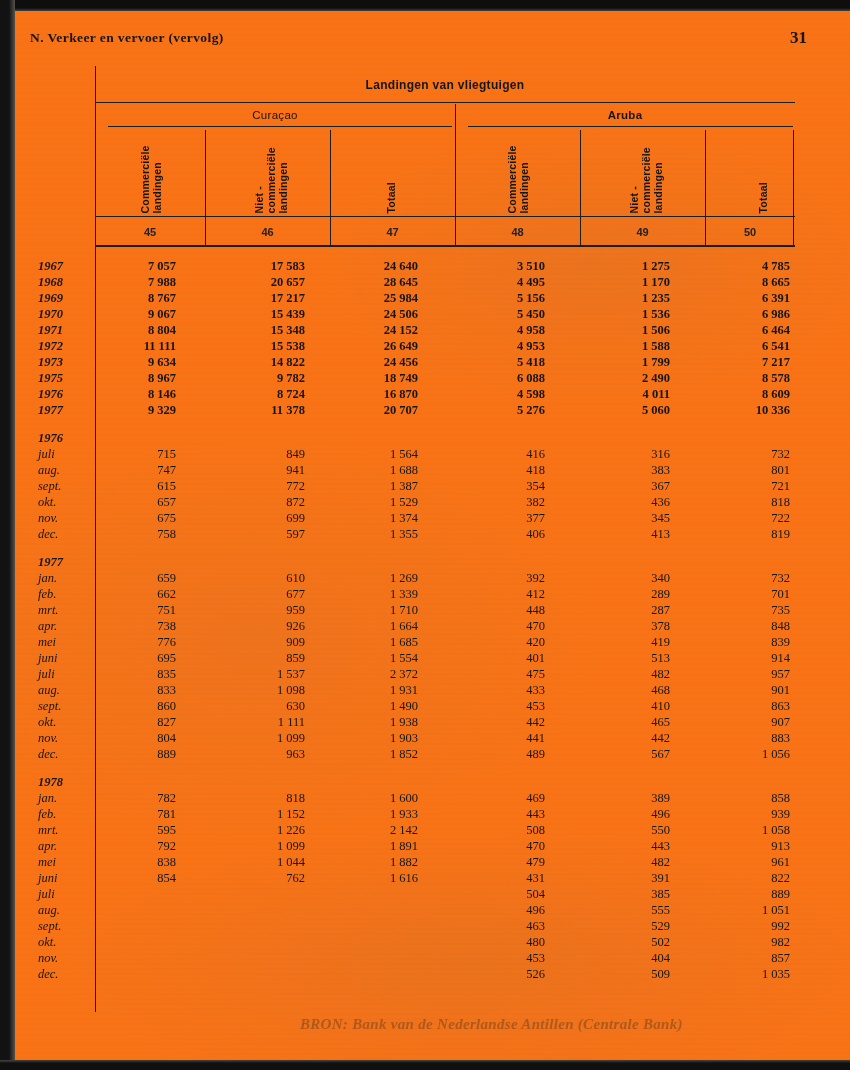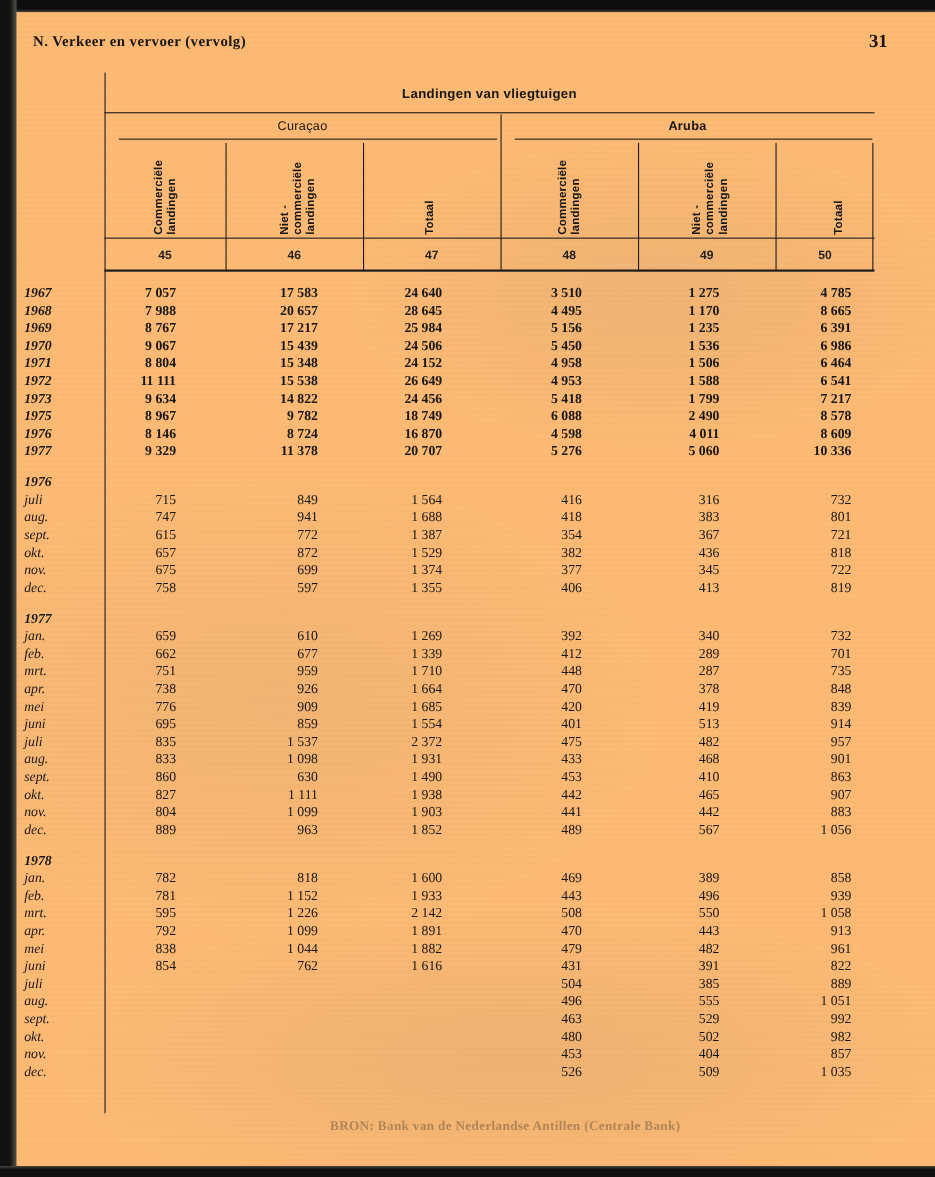--- a/index.html
+++ b/index.html
@@ -1,18 +1,18 @@
 <!DOCTYPE html>
 <html><head>
 <meta charset="utf-8">
 <style>
   html,body{margin:0;padding:0;background:#222;}
   .page{
     position:relative;width:850px;height:1070px;overflow:hidden;
-    background:#fdba74;
+    background:#f97316;
     font-family:"Liberation Serif", serif;
     color:#161616;
   }
   
   .page::before{
     content:"";position:absolute;inset:0;pointer-events:none;
     background:
       radial-gradient(ellipse 400px 200px at 70% 25%, rgba(120,115,105,0.10), transparent 70%),
       radial-gradient(ellipse 500px 300px at 30% 60%, rgba(120,115,105,0.08), transparent 70%),
       radial-gradient(ellipse 600px 200px at 55% 90%, rgba(110,105,95,0.10), transparent 70%),
@@ -59,25 +59,25 @@
   .row > .cell:nth-child(5){padding-right:40px;}
   .row > .cell:nth-child(6){padding-right:40px;text-align:right;}
   .row > .cell:nth-child(7){padding-right:10px;}
   .year{font-weight:bold;}
   .section-row{margin-top:12px;}
   .section-row > div:first-child{font-weight:bold;}
 
   .nums{position:absolute;left:25px;top:224px;width:770px;}
   .nums span{display:block;text-align:center;font-family:"Liberation Sans", sans-serif;font-size:11px;font-weight:600;color:#222;}
 
-  .tbody{position:absolute;left:14px;top:258px;width:770px;}
+  .tbody{position:absolute;left:30px;top:258px;width:770px;}
 
   .source{
     position:absolute;left:300px;top:1016px;
-    font-size:12px;font-weight:bold;color:rgba(45,42,38,0.35);letter-spacing:0.3px;
+    font-size:15px;font-weight:bold;color:rgba(45,42,38,0.35);letter-spacing:0.3px;font-style:italic;
   }
 </style>
 </head>
 <body>
 
 <div class="page">
 
   <div class="edge-top"></div>
   <div class="edge-left"></div>
   <div class="edge-bottom"></div>

